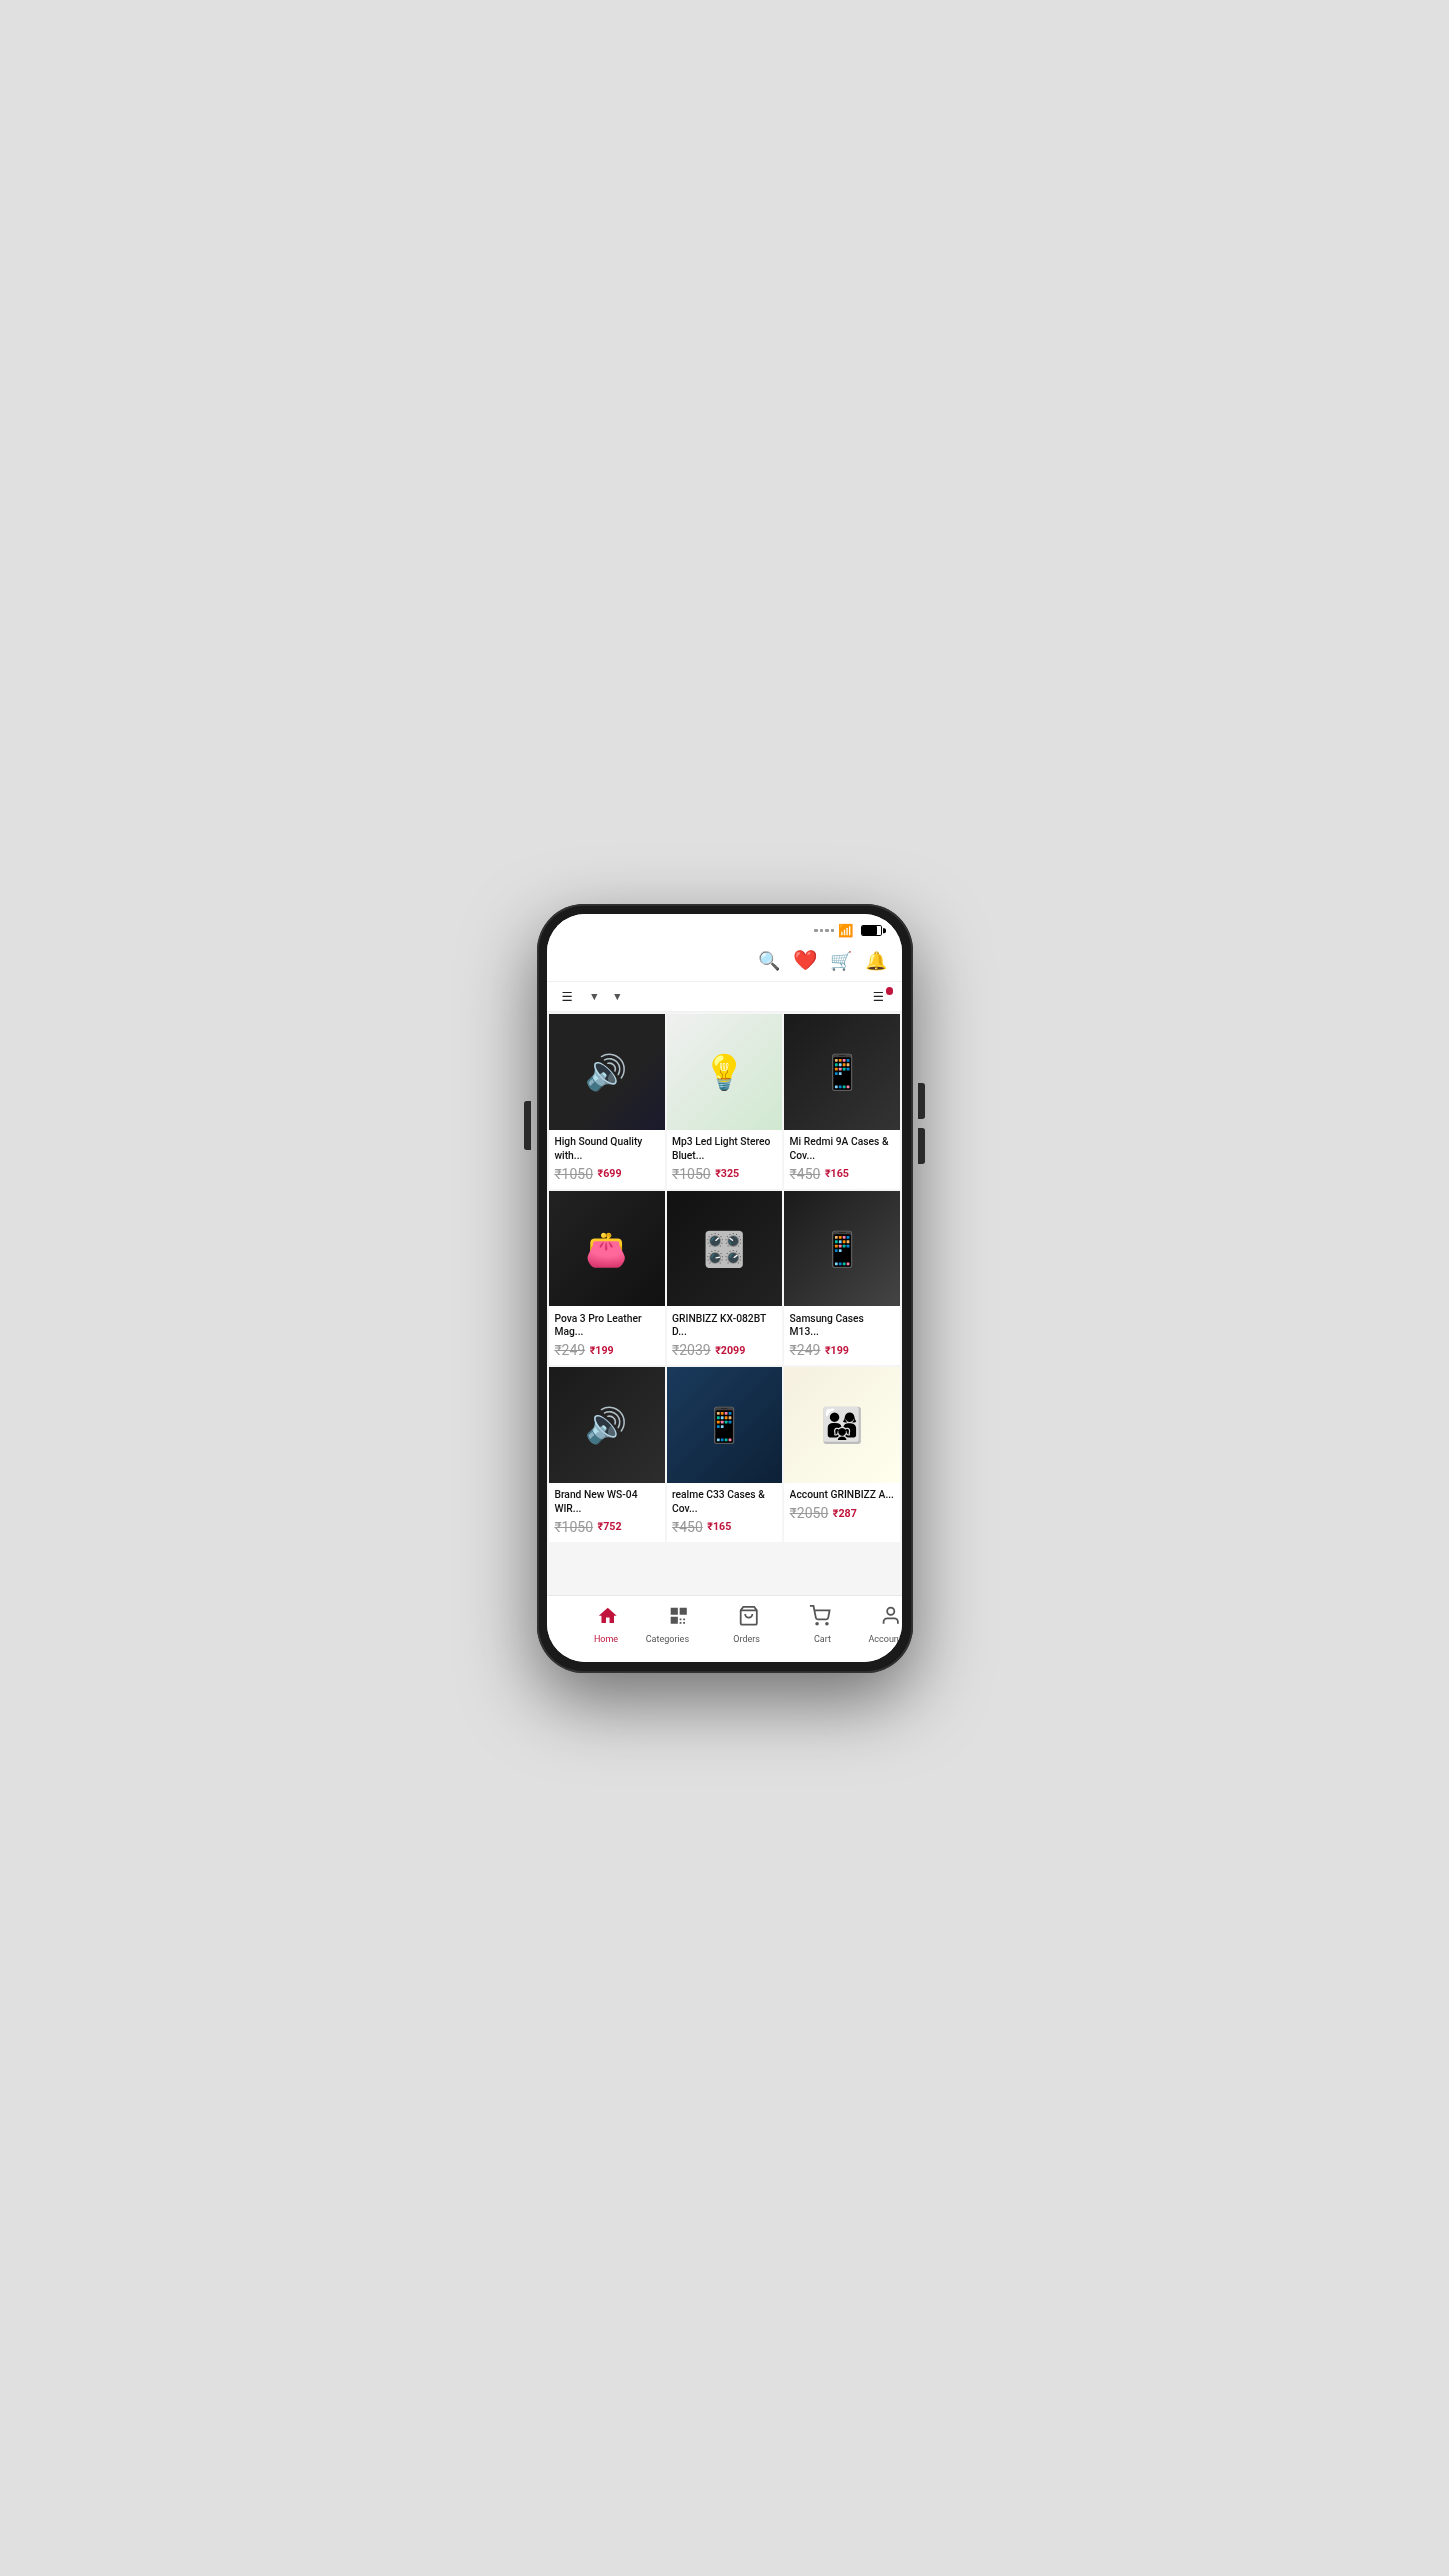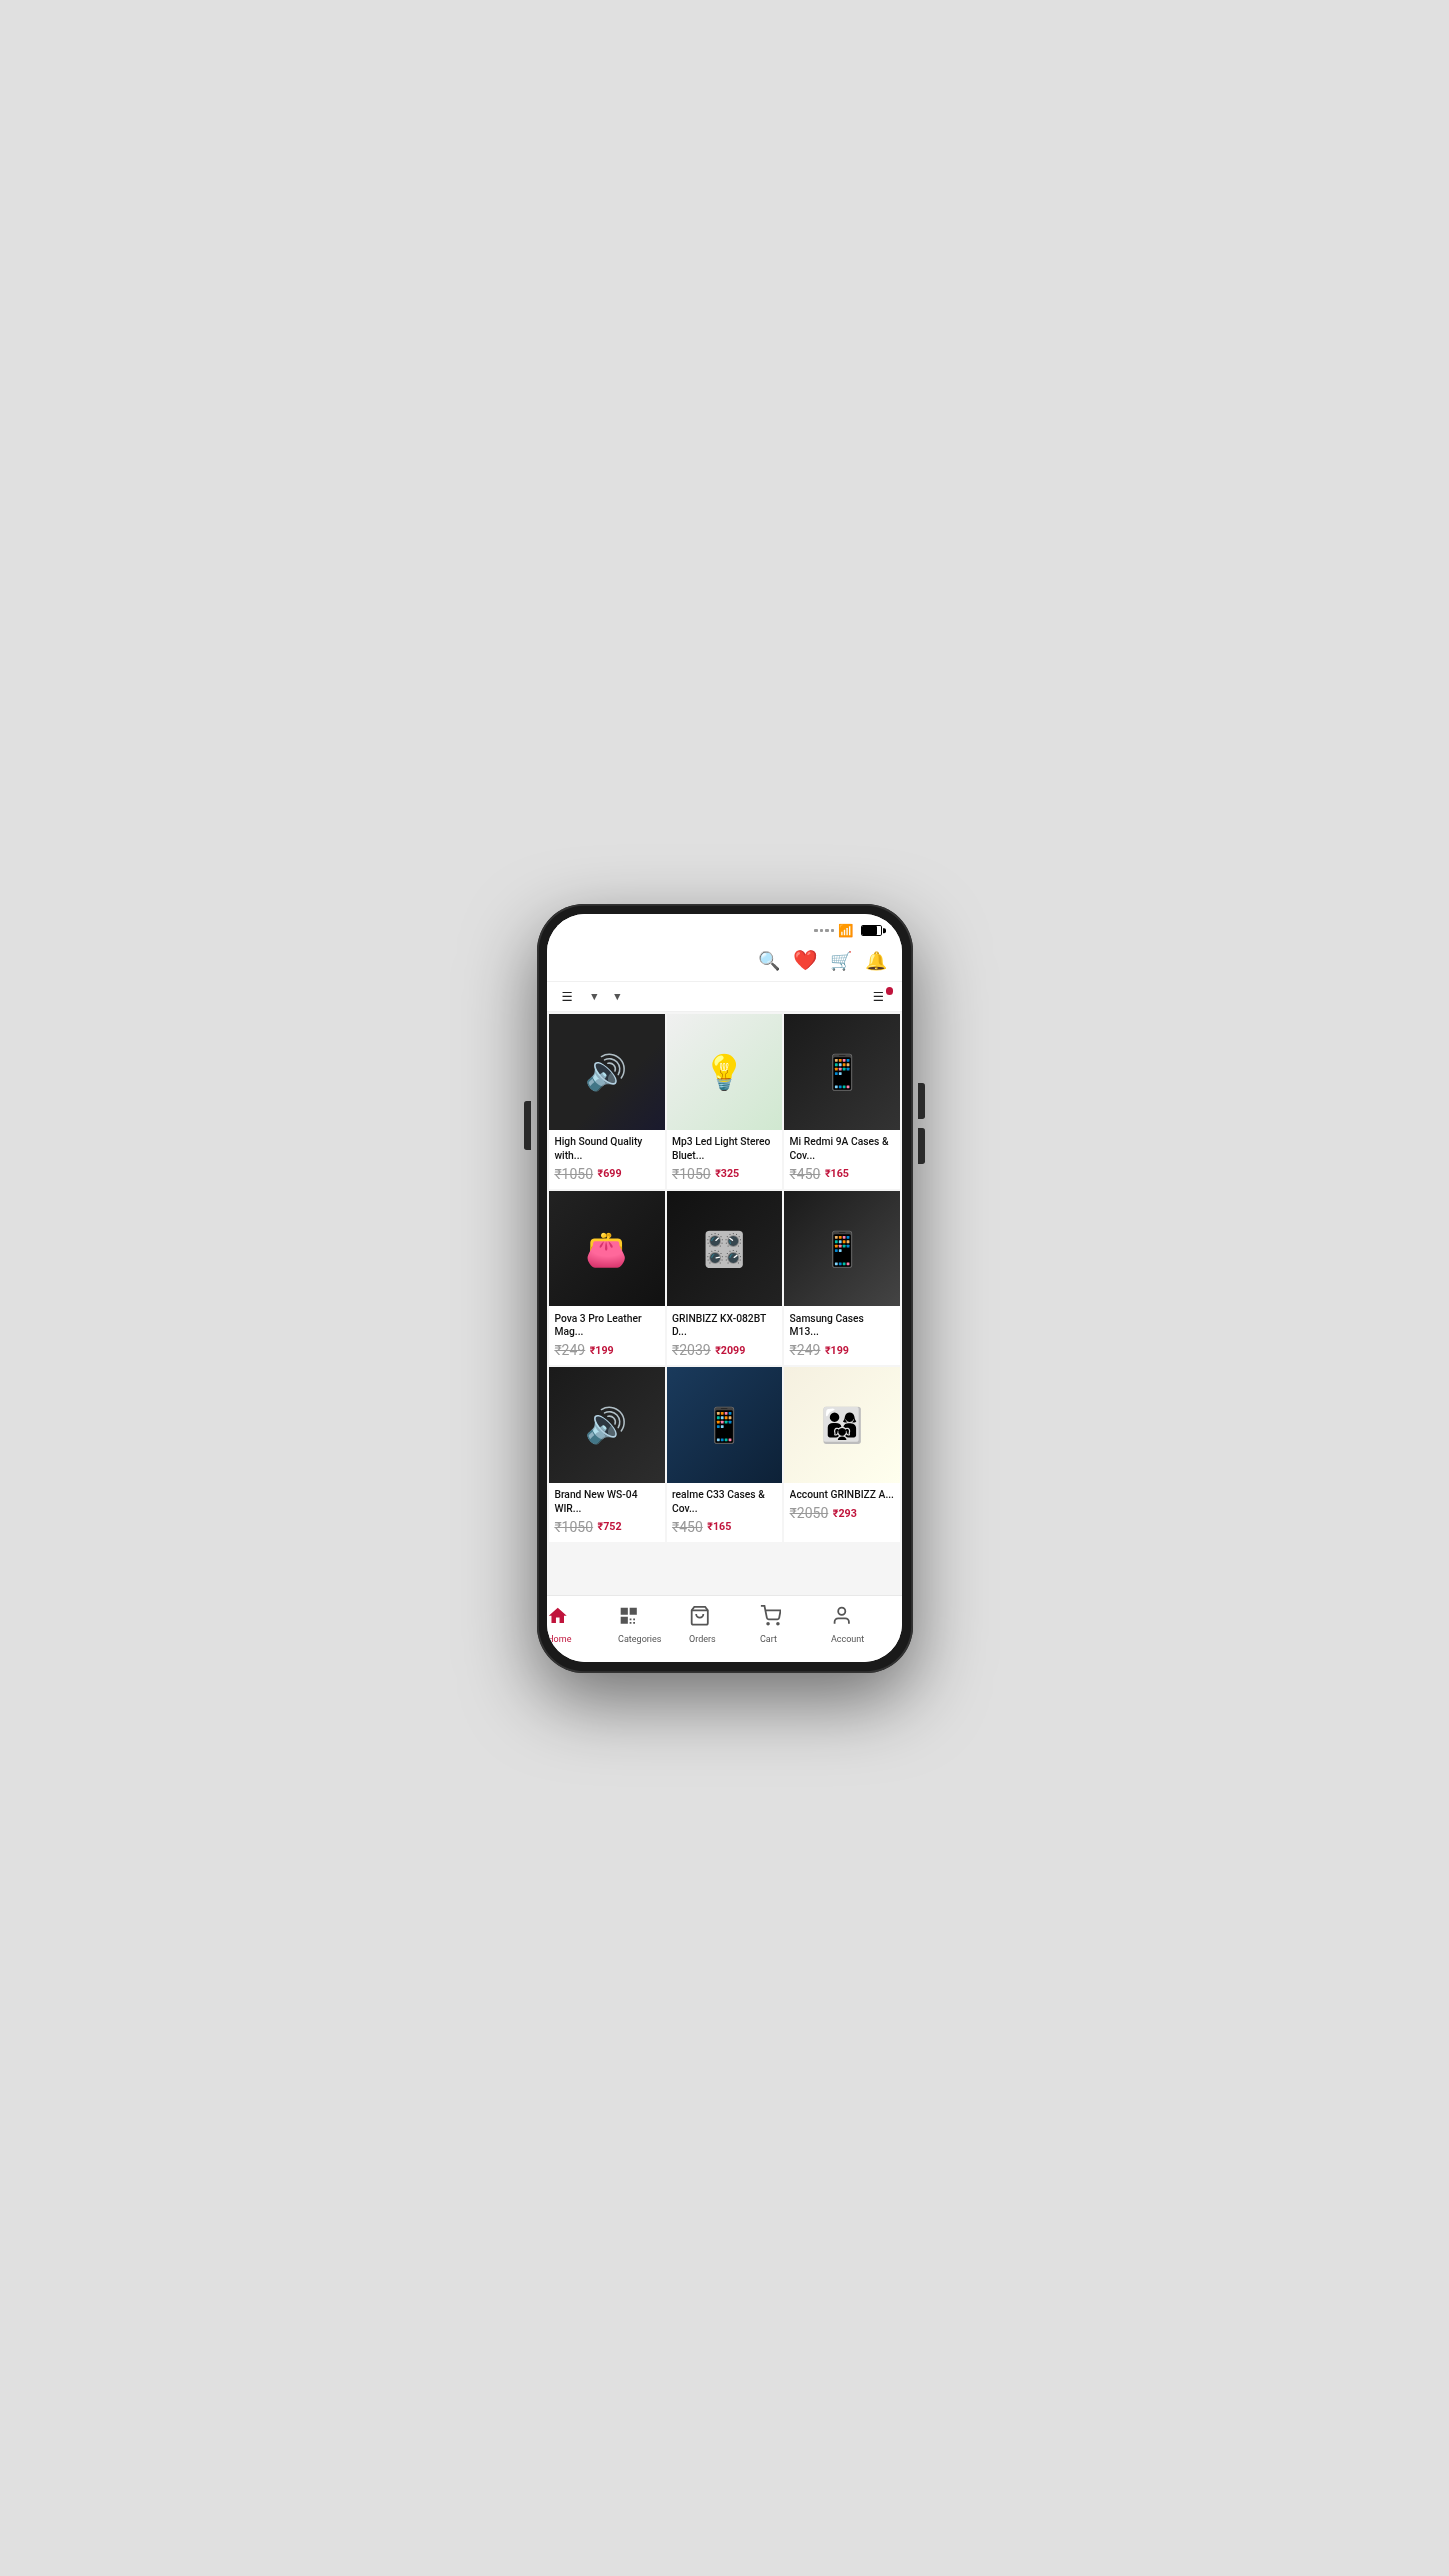--- a/index.html
+++ b/index.html
@@ -234,21 +234,21 @@
       display: flex;
       background: #fff;
       border-top: 0.9px solid #e8e8e8;
       flex-shrink: 0;
       padding: 5.4px 0 14.3px;
     }
     .nav-item {
       flex: 1;
       display: flex;
       flex-direction: column;
-      align-items: flex-start;
+      align-items: flex-end;
       gap: 2.7px;
       cursor: pointer;
       padding: 3.6px 0;
     }
     .nav-icon {
       font-size: 19.7px;
       color: #555;
     }
     .nav-icon.active {
       color: #c0143c;
@@ -456,21 +456,21 @@
           <div class="product-card">
     <div class="product-image-container img-misc">
       <div class="product-image-placeholder">
         <span style="font-size:34px">👨‍👩‍👧</span>
       </div>
     </div>
     <div class="product-info">
       <div class="product-name">Account GRINBIZZ A...</div>
       <div class="product-prices">
         <span class="price-original">₹2050</span>
-        <span class="price-sale">₹293</span>
+        <span class="price-sale">₹287</span>
       </div>
     </div>
   </div>
         </div>
     </div>
 
     <div class="bottom-nav" id="bottom-nav">
     <div class="nav-item">
     <div class="nav-icon active"><svg width="21.5" height="21.5" viewBox="0 0 24 24" fill="#c0143c">
               <path d="M10 20v-6h4v6h5v-8h3L12 3 2 12h3v8z"></path>

